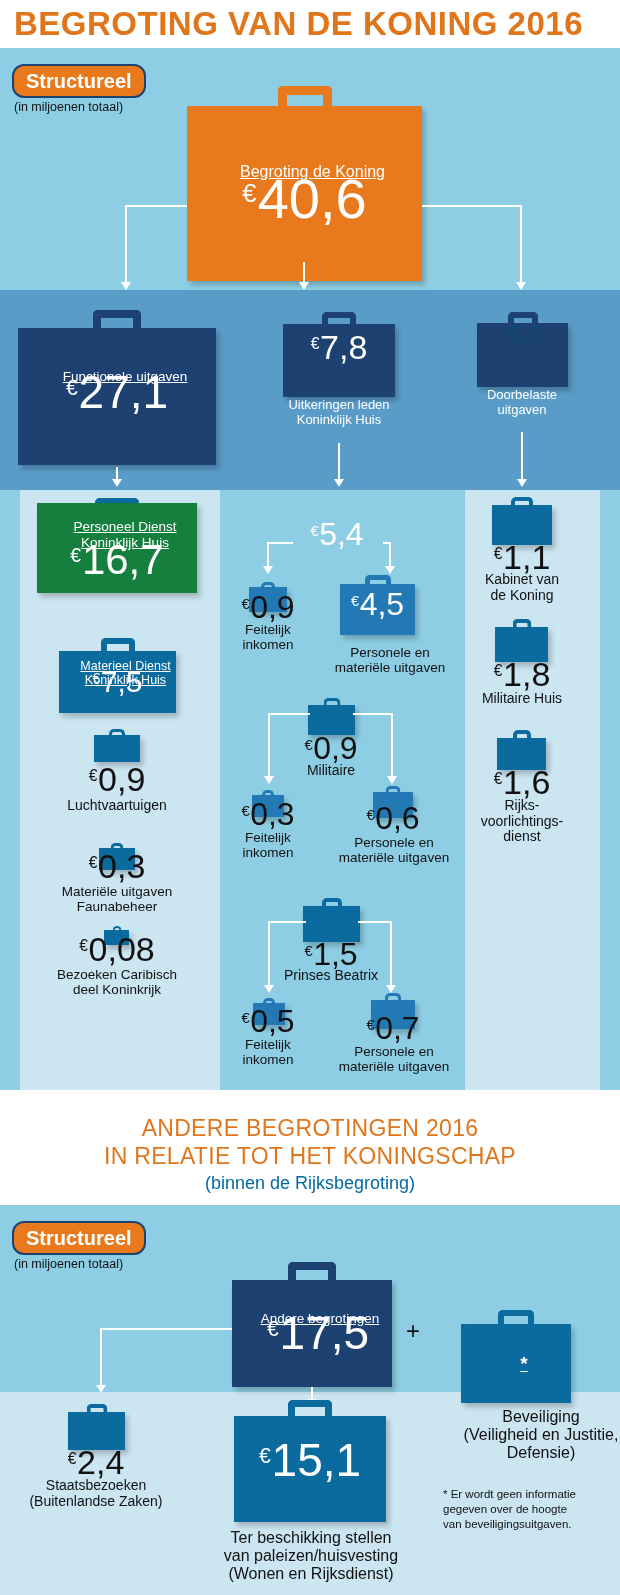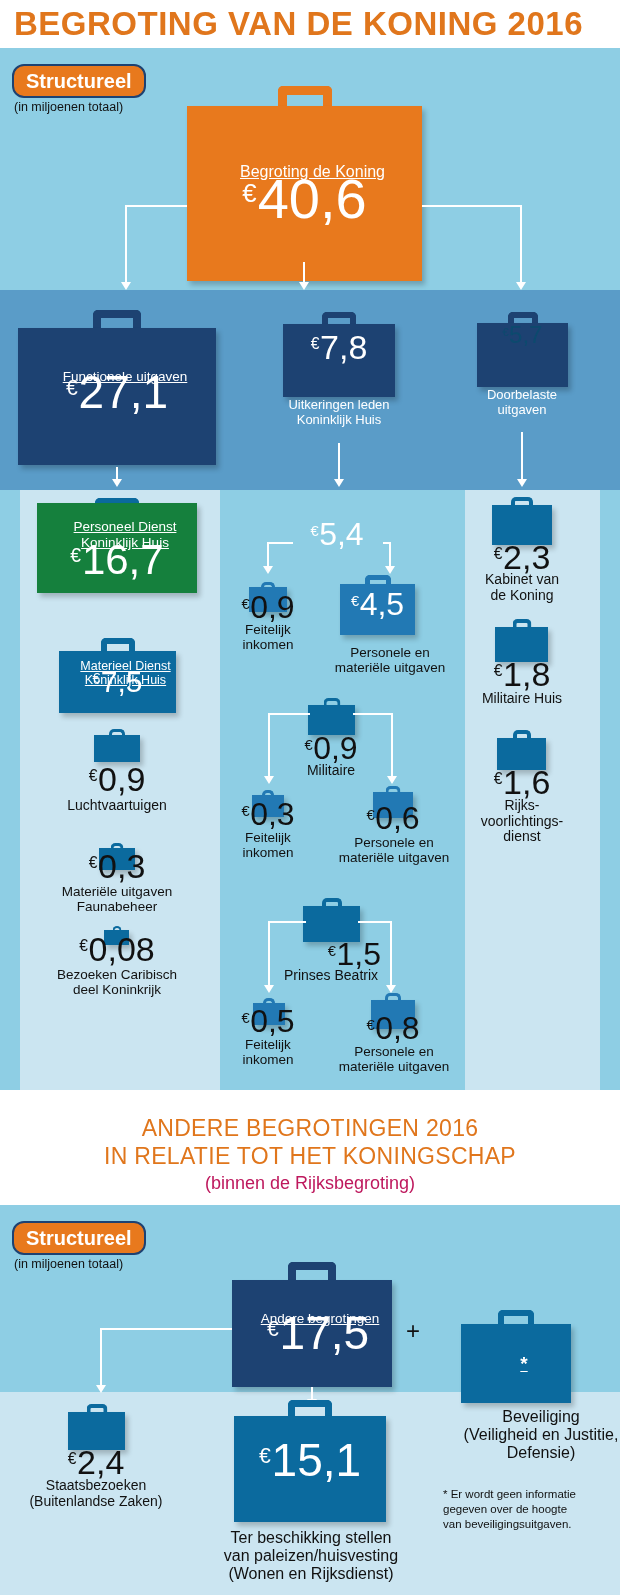--- a/index.html
+++ b/index.html
@@ -17,21 +17,21 @@
     color: #e0761c; font-size: 33px; font-weight: bold; letter-spacing: .5px;
     line-height: 48px; padding-left: 14px; white-space: nowrap;
   }
   .sectiontitle {
     position: absolute; left: 0; width: 620px; text-align: center;
     color: #e0761c; font-size: 23px; font-weight: normal; line-height: 27px;
     letter-spacing: .3px;
   }
   .sectionsub {
     position: absolute; left: 0; width: 620px; text-align: center;
-    color: #be185d; font-size: 18px; line-height: 22px;
+    color: #0369a1; font-size: 18px; line-height: 22px;
   }
 
   
   .band { position: absolute; left: 0; width: 620px; }
   .b-light { background: #8ecee4; }
   .b-mid   { background: #5a9cc8; }
   .b-pale  { background: #cbe5f1; }
   .col     { position: absolute; }
 
   
@@ -287,21 +287,21 @@
   <div class="amt" style="left:343px;top:800px;width:100px;color:#111;font-size:32px;">
     <span class="eu">€</span><span>0,6</span>
   </div>
   <div class="caption" style="left:320px;top:835px;width:148px;font-size:13.5px;">Personele en
 materiële uitgaven</div>
 
   <div class="case" style="left:303px;top:898px;width:57px;height:44px;">
     <div class="handle" style="top:0;width:20px;height:10px;border-width:4px;border-color:#0b6a9e;"></div>
     <div class="body" style="height:36px;background:#0b6a9e;"></div>
   </div>
-  <div class="amt" style="left:281px;top:936px;width:100px;color:#111;font-size:32px;text-align:right;">
+  <div class="amt" style="left:281px;top:936px;width:100px;color:#111;font-size:32px;">
     <span class="eu">€</span><span>1,5</span>
   </div>
   <div class="caption" style="left:271px;top:968px;width:120px;font-size:14px;">Prinses Beatrix</div>
   <div class="ln" style="left:268px;top:921px;width:38px;height:2px;"></div>
   <div class="ln" style="left:268px;top:921px;width:2px;height:65px;"></div>
   <div class="arw" style="left:264px;top:985px;"></div>
   <div class="ln" style="left:358px;top:921px;width:34px;height:2px;"></div>
   <div class="ln" style="left:390px;top:921px;width:2px;height:65px;"></div>
   <div class="arw" style="left:386px;top:985px;"></div>
 
@@ -313,31 +313,31 @@
     <span class="eu">€</span><span>0,5</span>
   </div>
   <div class="caption" style="left:218px;top:1037px;width:100px;font-size:13.5px;">Feitelijk
 inkomen</div>
 
   <div class="case" style="left:371px;top:993px;width:44px;height:36px;">
     <div class="handle" style="top:0;width:16px;height:8px;border-width:3px;border-color:#2279b4;"></div>
     <div class="body" style="height:29px;background:#2279b4;"></div>
   </div>
   <div class="amt" style="left:343px;top:1010px;width:100px;color:#111;font-size:32px;">
-    <span class="eu">€</span><span>0,8</span>
+    <span class="eu">€</span><span>0,7</span>
   </div>
   <div class="caption" style="left:320px;top:1044px;width:148px;font-size:13.5px;">Personele en
 materiële uitgaven</div>
 
   <div class="case" style="left:492px;top:497px;width:60px;height:48px;">
     <div class="handle" style="top:0;width:22px;height:10px;border-width:4px;border-color:#0b6a9e;"></div>
     <div class="body" style="height:40px;background:#0b6a9e;"></div>
   </div>
   <div class="amt" style="left:472px;top:538px;width:100px;color:#111;font-size:34px;">
-    <span class="eu">€</span><span>2,3</span>
+    <span class="eu">€</span><span>1,1</span>
   </div>
   <div class="caption" style="left:467px;top:572px;width:110px;font-size:14px;">Kabinet van
 de Koning</div>
 
   <div class="case" style="left:495px;top:619px;width:53px;height:43px;">
     <div class="handle" style="top:0;width:19px;height:9px;border-width:4px;border-color:#0b6a9e;"></div>
     <div class="body" style="height:35px;background:#0b6a9e;"></div>
   </div>
   <div class="amt" style="left:472px;top:655px;width:100px;color:#111;font-size:34px;">
     <span class="eu">€</span><span>1,8</span>

